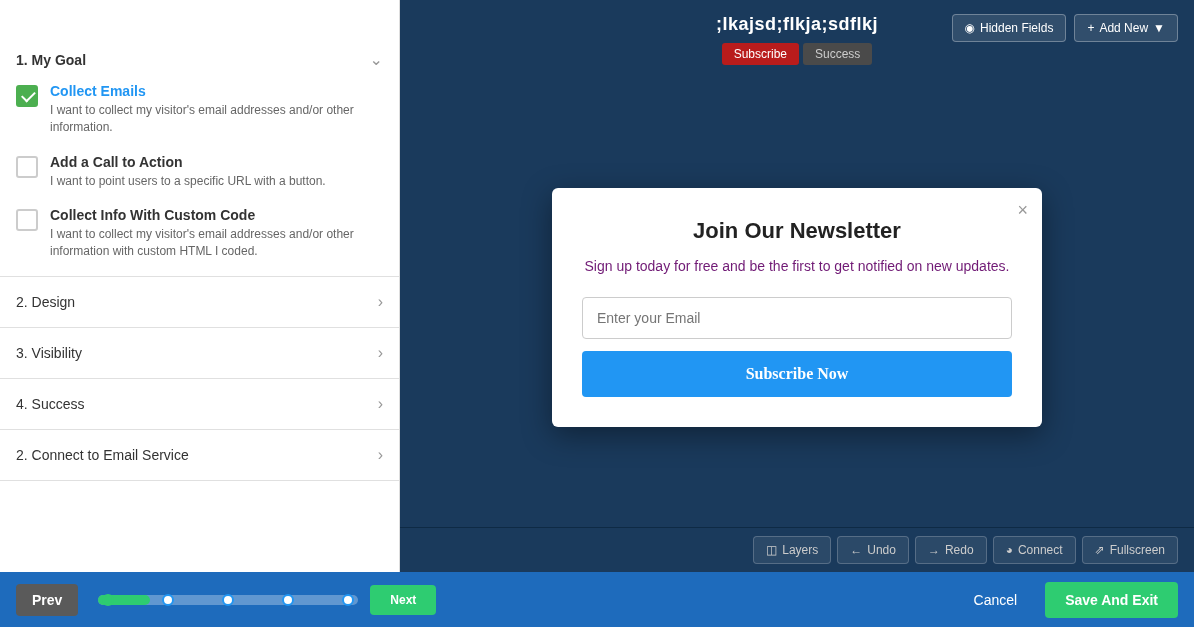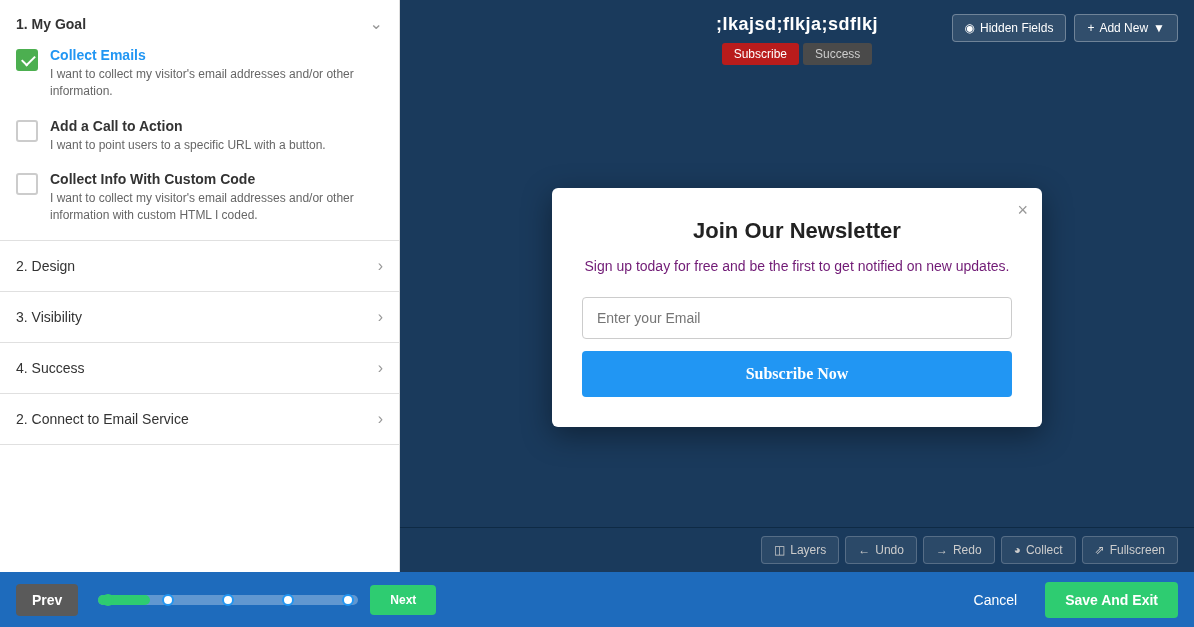--- a/index.html
+++ b/index.html
@@ -3,21 +3,21 @@
   <meta charset="utf-8">
   <style>
     * { box-sizing: border-box; margin: 0; padding: 0; }
     body { font-family: -apple-system, BlinkMacSystemFont, 'Segoe UI', Arial, sans-serif; display: flex; flex-direction: column; height: 627px; overflow: hidden; background: #f0f0f0; }
 
     .main-area { display: flex; flex: 1; overflow: hidden; }
 
     
     .sidebar { width: 400px; background: #fff; border-right: 1px solid #ddd; display: flex; flex-direction: column; overflow-y: auto; }
 
-    .sidebar-section { border-bottom: 1px solid #e0e0e0; }
+    .sidebar-section { border-bottom: 1px solid #e0e0e0; margin-top: 36px; }
 
     .sidebar-section-header { display: flex; align-items: center; justify-content: space-between; padding: 14px 16px; cursor: pointer; }
 
     .sidebar-section-header .section-title { font-size: 14px; font-weight: 600; color: #333; }
 
     .sidebar-section-header .chevron { color: #999; font-size: 16px; }
 
     .goal-section { padding: 0 16px 16px 16px; }
 
     .goal-item { display: flex; align-items: flex-start; margin-bottom: 18px; cursor: pointer; }
@@ -182,21 +182,21 @@
       <button class="toolbar-btn">
         <span>←</span>
         <span>Undo</span>
       </button>
       <button class="toolbar-btn">
         <span>→</span>
         <span>Redo</span>
       </button>
       <button class="toolbar-btn">
         <span>◕</span>
-        <span>Collect</span>
+        <span>Connect</span>
       </button>
       <button class="toolbar-btn">
         <span>⇗</span>
         <span>Fullscreen</span>
       </button>
     </div>
   </div>
 </div>
 
 <div class="bottom-nav">

